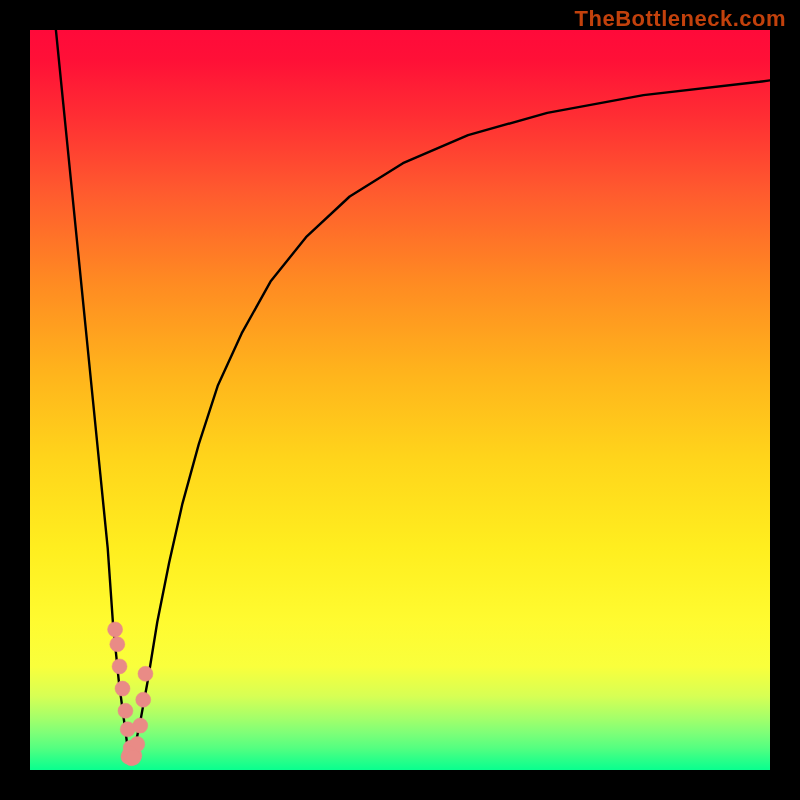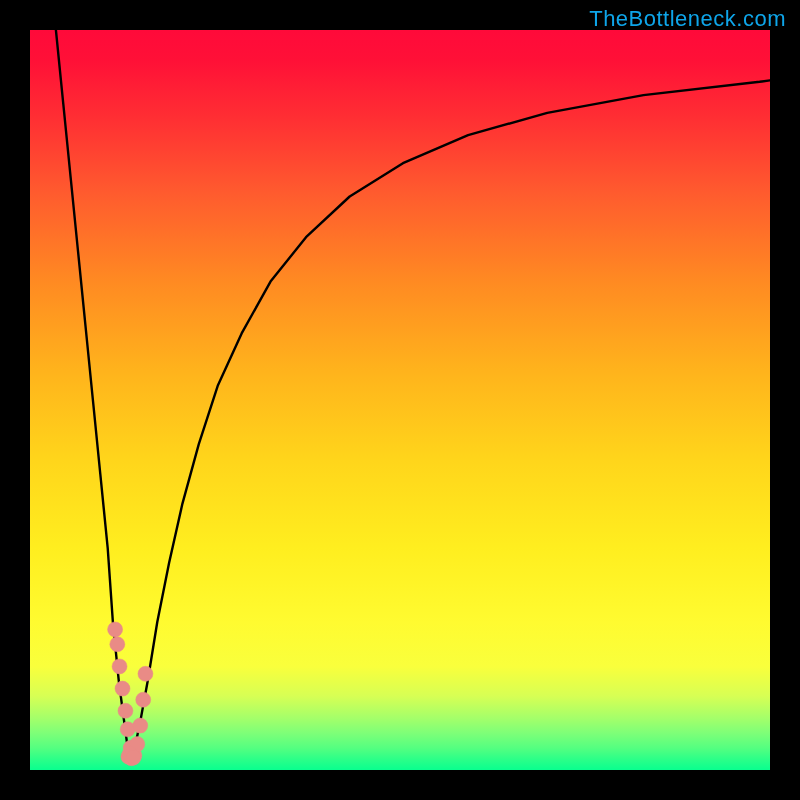--- a/index.html
+++ b/index.html
@@ -14,23 +14,23 @@
   .frame {
     position: relative;
     width: 800px;
     height: 800px;
     background: #000;
   }
   .watermark {
     position: absolute;
     top: 6px;
     right: 14px;
-    color: #0ea5e9;
+    color: #c2410c;
     font-size: 22px;
-    font-weight: 400;
+    font-weight: 700;
     letter-spacing: 0.5px;
     z-index: 10;
   }
   .plot-area {
     position: absolute;
     left: 30px;
     top: 30px;
     width: 740px;
     height: 740px;
     overflow: hidden;

